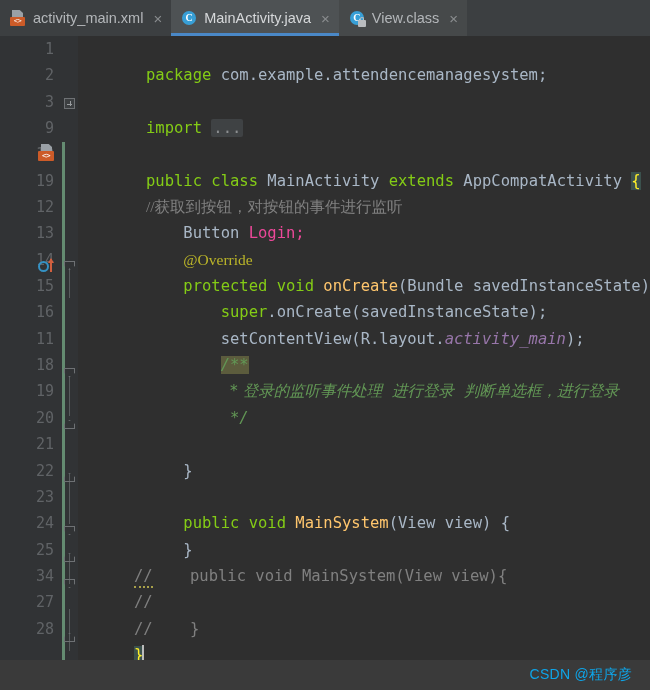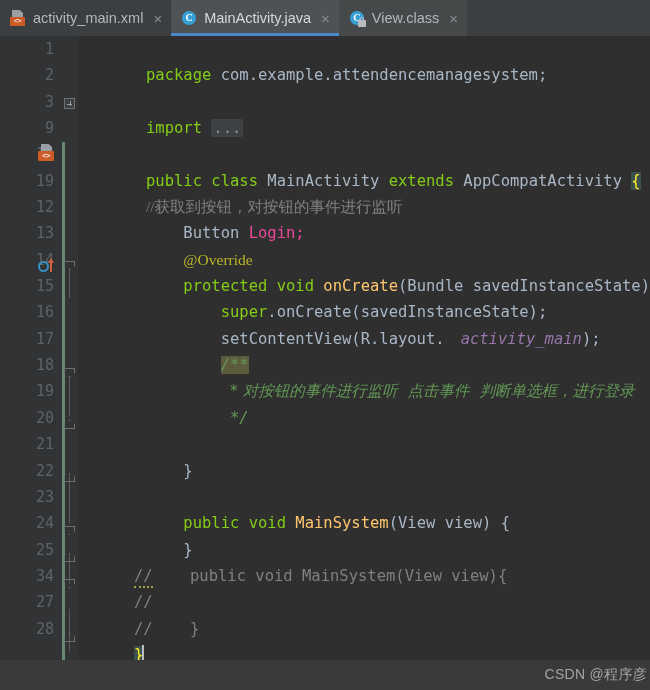--- a/index.html
+++ b/index.html
@@ -231,21 +231,21 @@
     border-bottom: 5px solid #d1603f;
   }
 
   
   .kw   { color: #84cc16; }
   .txt  { color: #a9b7c6; }
   .com  { color: #808080; }
   .doc  { color: #629755; font-style: italic; }
   .ann  { color: #bbb529; font-family: Liberation Serif, serif; }
   .fn   { color: #ffc66d; }
-  .fld  { color: #9876aa; font-style: italic; margin-left: 16px; }
+  .fld  { color: #9876aa; font-style: italic; }
   .grey { color: #ec4899; }
   .brace-hl {
     background: #3b514d;
     color: #ffef28;
   }
   .fold-placeholder {
     background: #3f4244;
     color: #8c8f91;
     border-radius: 2px;
     padding: 0 2px;
@@ -260,25 +260,25 @@
     margin-left: -1px;
   }
   .squig {
     border-bottom: 2px dotted #a9a14a;
     padding-bottom: 1px;
   }
 
   
   .watermark {
     position: absolute;
-    right: 3px;
+    right: 18px;
     bottom: 6px;
     font-family: "Liberation Sans", sans-serif;
     font-size: 14px;
-    color: #a3a3a3;
+    color: #0ea5e9;
     letter-spacing: .3px;
     pointer-events: none;
   }
 
   
   .bottom-strip {
     position: absolute;
     left: 0; right: 0; bottom: 0;
     height: 30px;
     background: #3a3a3a;
@@ -324,21 +324,21 @@
     <div class="row">2</div>
     <div class="row">3</div>
     <div class="row">9</div>
     <div class="row">10</div>
     <div class="row">19</div>
     <div class="row">12</div>
     <div class="row">13</div>
     <div class="row">14</div>
     <div class="row">15</div>
     <div class="row">16</div>
-    <div class="row">17</div>
+    <div class="row">11</div>
     <div class="row">18</div>
     <div class="row">19</div>
     <div class="row">20</div>
     <div class="row">21</div>
     <div class="row">22</div>
     <div class="row">23</div>
     <div class="row">24</div>
     <div class="row">25</div>
     <div class="row">34</div>
     <div class="row">27</div>
@@ -415,21 +415,21 @@
 
     <div class="row">
       <span class="txt">        </span><span class="txt">setContentView(R.layout.</span><span class="fld">activity_main</span><span class="txt">);</span>
     </div>
 
     <div class="row">
       <span class="txt">        </span><span class="doc-hl">/**</span>
     </div>
 
     <div class="row">
-      <span class="txt">         </span><span class="doc" style="font-family:'DejaVu Sans', sans-serif;">* 对按钮的事件进行监听  点击事件  判断单选框，进行登录</span>
+      <span class="txt">         </span><span class="doc" style="font-family:'DejaVu Sans', sans-serif;">* 登录的监听事件处理  进行登录  判断单选框，进行登录</span>
     </div>
 
     <div class="row">
       <span class="txt">         </span><span class="doc">*/</span>
     </div>
 
     <div class="row"></div>
 
     <div class="row">
       <span class="txt">    </span><span class="txt">}</span>

